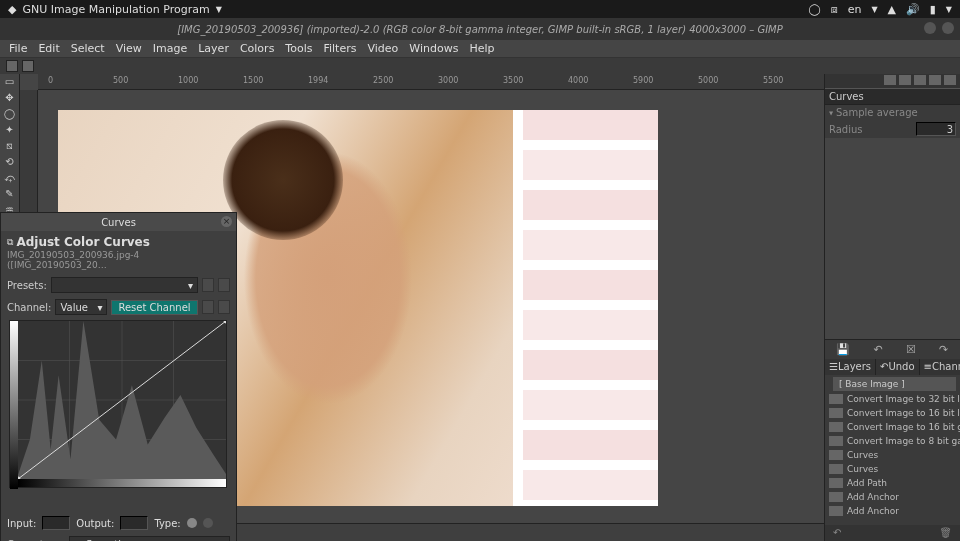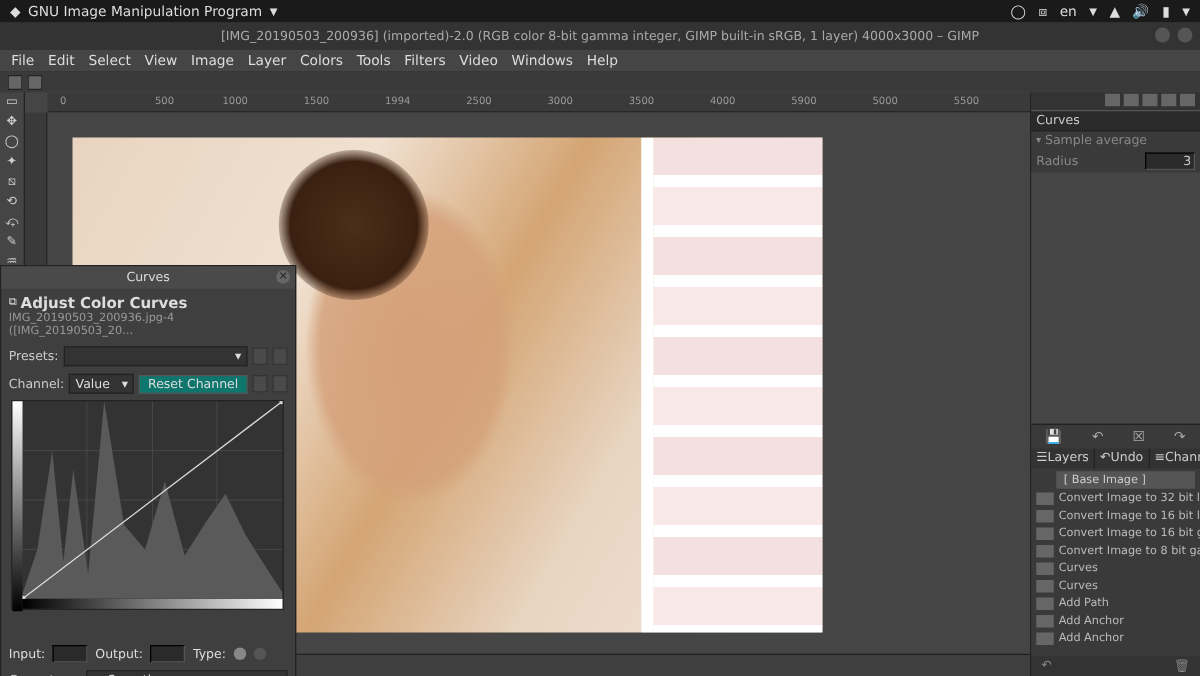--- a/index.html
+++ b/index.html
@@ -5,21 +5,21 @@
 * { margin: 0; padding: 0; box-sizing: border-box; font-family: "DejaVu Sans", Arial, sans-serif; }
 body { background: #454545; color: #ccc; font-size: 11px; width: 960px; height: 541px; overflow: hidden; position: relative; }
 
 
 .system-bar { background: #1a1a1a; height: 18px; display: flex; align-items: center; padding: 0 8px; color: #ddd; font-size: 11px; justify-content: space-between; }
 .system-bar .left { display: flex; align-items: center; gap: 6px; }
 .system-bar .right { display: flex; align-items: center; gap: 10px; }
 .tri { font-size: 8px; }
 
 
-.titlebar { background: #333; height: 22px; display: flex; align-items: center; justify-content: center; color: #aaa; font-size: 10px; position: relative; }
+.titlebar { background: #333; height: 22px; display: flex; align-items: center; justify-content: center; color: #aaa; font-size: 10px; position: relative; font-style: italic; }
 .titlebar .close, .titlebar .min { position: absolute; right: 6px; top: 4px; width: 12px; height: 12px; background: #555; border-radius: 6px; }
 .titlebar .min { right: 24px; }
 
 
 .menubar { background: #454545; height: 18px; display: flex; align-items: flex-end; gap: 1px; padding: 0 4px; color: #ddd; font-size: 11px; border-bottom: 1px solid #333; }
 .menubar span { padding: 2px 5px; cursor: pointer; }
 
 
 .below-menu { background: #3a3a3a; height: 16px; display: flex; padding-left: 4px; }
 .below-menu .sq { width: 12px; height: 12px; background: #666; margin: 2px; border: 1px solid #222; }
@@ -50,21 +50,21 @@
 .rp-header { background: #2a2a2a; padding: 2px 4px; font-size: 10px; color: #ccc; border-top: 1px solid #555; border-bottom: 1px solid #222; }
 .rp-row { display: flex; padding: 2px 4px; font-size: 10px; color: #888; justify-content: space-between; align-items: center; }
 .rp-row.sample { flex-direction: column; align-items: stretch; }
 .rp-input { background: #2a2a2a; border: 1px inset #555; width: 40px; height: 14px; text-align: right; color: #ccc; font-size: 10px; padding-right: 2px; }
 .rp-middle { flex: 1; background: #454545; }
 .rp-icons { height: 20px; background: #3a3a3a; display: flex; justify-content: space-around; align-items: center; border-top: 1px solid #222; }
 .rp-icons span { color: #aaa; font-size: 11px; }
 .rp-bottom-tabs { height: 16px; background: #333; display: flex; font-size: 10px; }
 .rp-bottom-tabs .bt { padding: 2px 4px; border-right: 1px solid #222; color: #ccc; }
 .rp-history { flex: none; height: 150px; background: #3a3a3a; overflow-y: auto; overflow-x: hidden; font-size: 9px; }
-.hist-title { background: #555; padding: 2px 6px; margin: 2px 4px 1px 20px; }
+.hist-title { background: #555; padding: 2px 6px; margin: 2px 4px 1px 8px; }
 .hist-item { display: flex; padding: 2px 4px; align-items: center; gap: 4px; color: #bbb; white-space: nowrap; }
 .hist-item .icn { width: 14px; height: 10px; background: #666; flex-shrink: 0; }
 .rp-foot-icons { height: 16px; background: #333; display: flex; justify-content: space-between; padding: 2px 8px; }
 .rp-foot-icons span { color: #888; font-size: 10px; }
 
 
 .curves-dialog { position: absolute; left: 0; top: 212px; width: 237px; background: #3f3f3f; border: 1px solid #222; z-index: 100; font-size: 10px; color: #ddd; }
 .cd-titlebar { background: #4a4a4a; height: 18px; display: flex; align-items: center; justify-content: center; position: relative; }
 .cd-titlebar .x { position: absolute; right: 4px; top: 3px; width: 11px; height: 11px; background: #666; border-radius: 6px; text-align: center; font-size: 9px; line-height: 11px; color: #222; }
 .cd-header { padding: 4px 6px; }
@@ -153,21 +153,21 @@
     <div class="tool">⟲</div>
     <div class="tool">⤽</div>
     <div class="tool">✎</div>
     <div class="tool">♒</div>
     <div class="tool">Ḁ</div>
   </div>
 
   <div class="canvas-area">
     <div class="ruler-h">
       <span style="left:10px">0</span>
-      <span style="left:86px">500</span>
+      <span style="left:75px">500</span>
       <span style="left:140px">1000</span>
       <span style="left:205px">1500</span>
       <span style="left:270px">1994</span>
       <span style="left:335px">2500</span>
       <span style="left:400px">3000</span>
       <span style="left:465px">3500</span>
       <span style="left:530px">4000</span>
       <span style="left:595px">5900</span>
       <span style="left:660px">5000</span>
       <span style="left:725px">5500</span>

